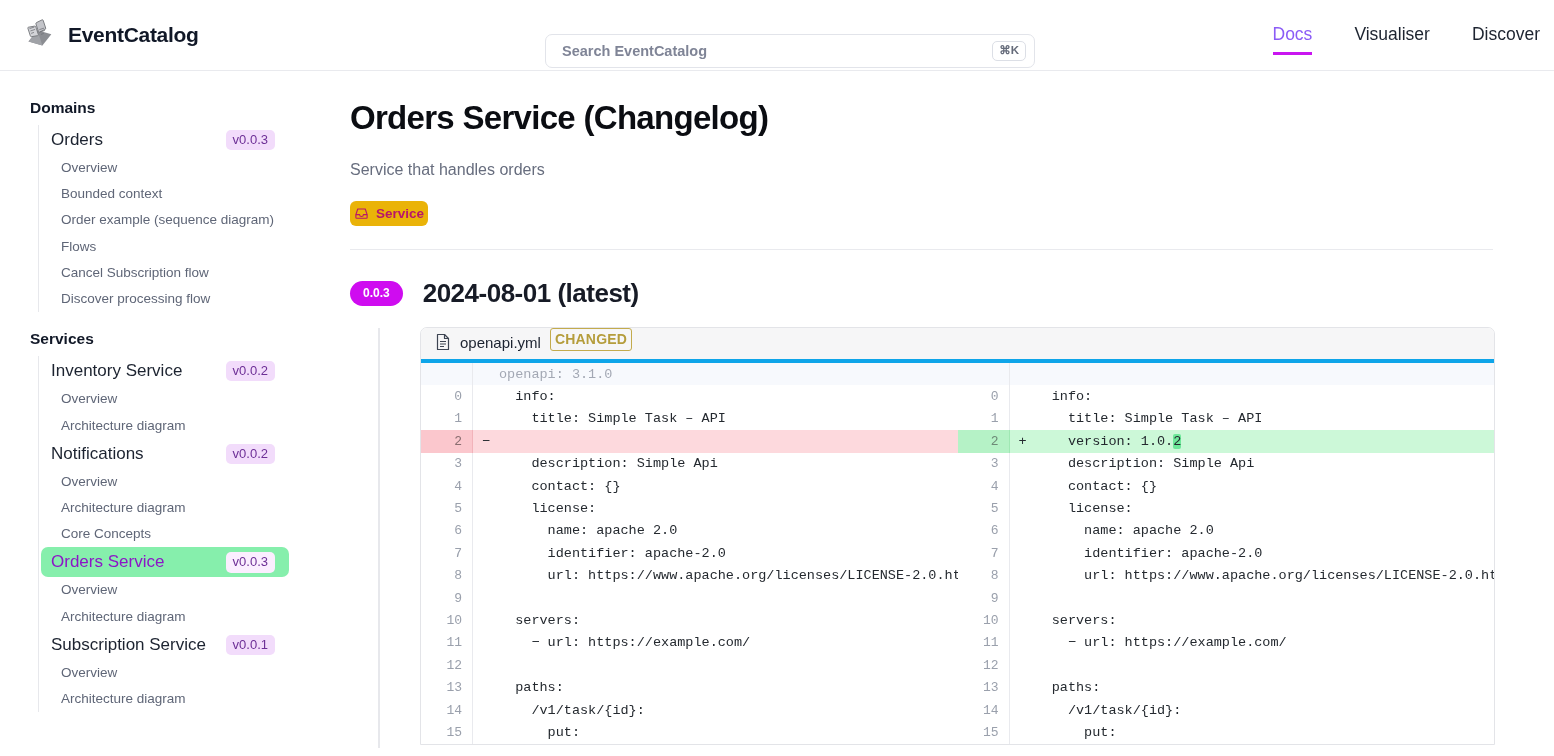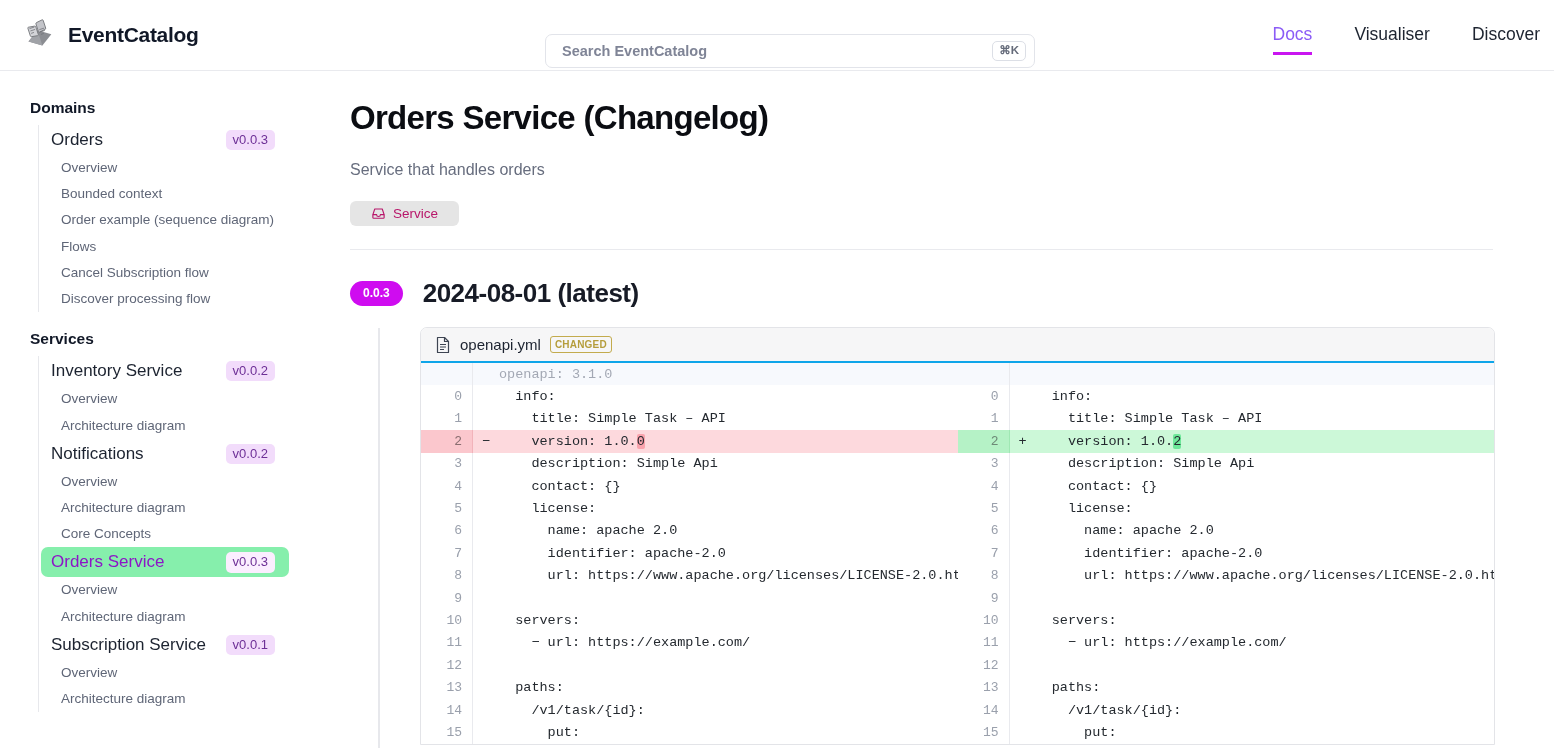--- a/index.html
+++ b/index.html
@@ -104,22 +104,22 @@
   .main {
     flex: 1; padding: 28px 0 0 20px; overflow: hidden; position: relative;
   }
   .page-title {
     font-size: 33px; font-weight: bold; letter-spacing: -0.7px;
     color: #0b0d12; margin-bottom: 24px;
   }
   .page-sub { font-size: 16px; color: #676d7e; margin-bottom: 22px; }
   .type-badge {
     display: inline-flex; align-items: center; gap: 7px;
-    background: #e5e5e5; border-radius: 6px;
-    padding: 5px 21px; font-size: 13.5px; color: #b8166a;
+    background: #eab308; border-radius: 6px;
+    padding: 5px 4px; font-size: 13.5px; color: #b8166a; font-weight: bold;
   }
   .divider { height: 1px; background: #e9eaee; margin: 23px 0 0 0; width: 1143px; }
 
   .release-row {
     display: flex; align-items: center; gap: 20px;
     margin-top: 28px; position: relative;
   }
   .rel-badge {
     background: #cf0cf0; color: #fff; font-size: 12px; font-weight: bold;
     border-radius: 999px; padding: 5px 13px; line-height: 1.2;
@@ -135,28 +135,28 @@
   
   .diff-card {
     margin: 18px 0 0 70px;
     width: 1075px;
     border: 1px solid #e3e4e8;
     border-radius: 7px 7px 0 0;
     overflow: hidden;
     background: #fff;
   }
   .diff-head {
-    display: flex; align-items: center; gap: 9px;
-    background: #f6f6f7; border-bottom: 2px solid #0ea5e9;
+    display: flex; align-items: flex-end; gap: 9px;
+    background: #f6f6f7; border-bottom: 4px solid #0ea5e9;
     padding: 8px 14px; height: 35px;
   }
   .diff-filename { font-size: 15px; color: #1c2330; }
   .changed-badge {
     border: 1px solid #c3ab4d; color: #b59d3c; border-radius: 3px;
-    font-size: 10px; font-weight: bold; letter-spacing: .2px;
+    font-size: 14px; font-weight: bold; letter-spacing: .2px;
     padding: 1px 4px; line-height: 1.35;
   }
   .diff-body { display: flex; font-family: "Liberation Mono", monospace; }
   .diff-pane { width: 50%; }
   .diff-line { display: flex; height: 22.4px; align-items: center; font-size: 13.5px; }
   .ln {
     width: 52px; flex: 0 0 52px; text-align: right; padding-right: 10px;
     color: #9aa0ac; font-size: 13px; user-select: none;
     border-right: 1px solid #e9eaee; align-self: stretch;
     display: flex; align-items: center; justify-content: flex-end;
@@ -307,21 +307,20 @@
               <span class="code">  info:</span>
             </div>
             <div class="diff-line ">
               <span class="ln">1</span>
               <span class="mark"></span>
               <span class="code">    title: Simple Task – API</span>
             </div>
             <div class="diff-line del">
               <span class="ln">2</span>
               <span class="mark">−</span>
-              <span class="code">    version: 1.0.<span class="hl-del">0</span></span>
             </div>
             <div class="diff-line ">
               <span class="ln">3</span>
               <span class="mark"></span>
               <span class="code">    description: Simple Api</span>
             </div>
             <div class="diff-line ">
               <span class="ln">4</span>
               <span class="mark"></span>
               <span class="code">    contact: {}</span>

